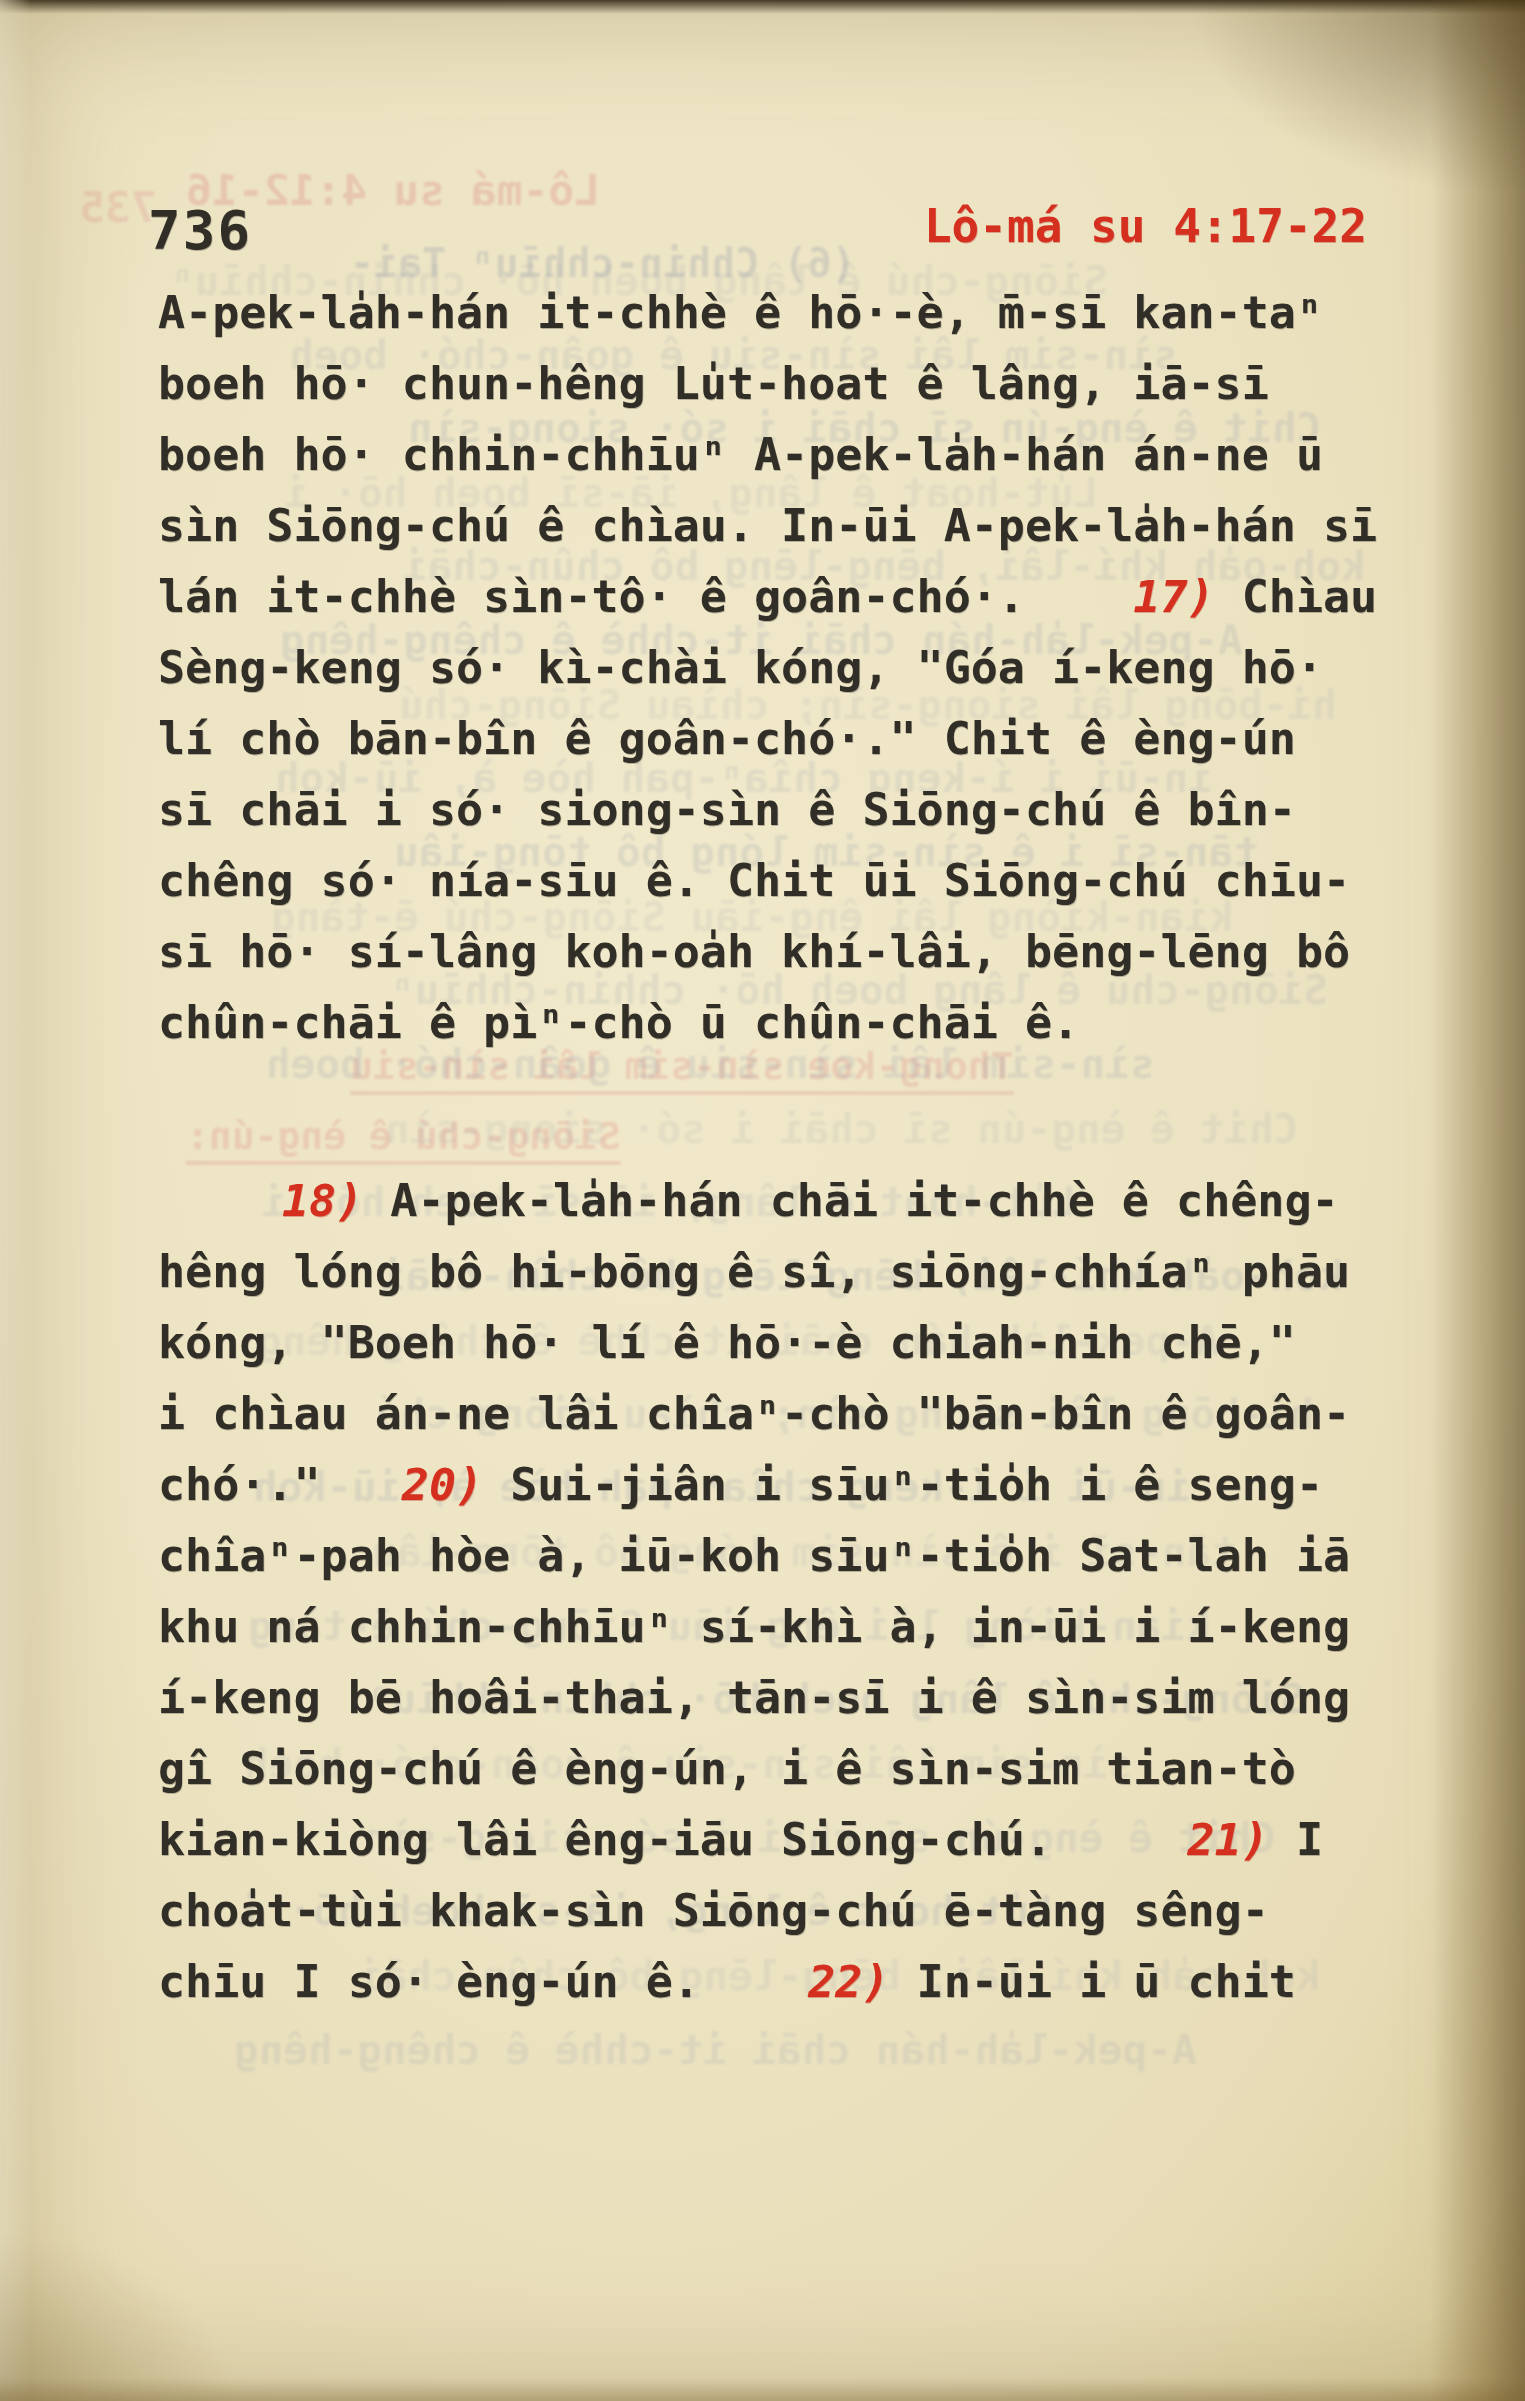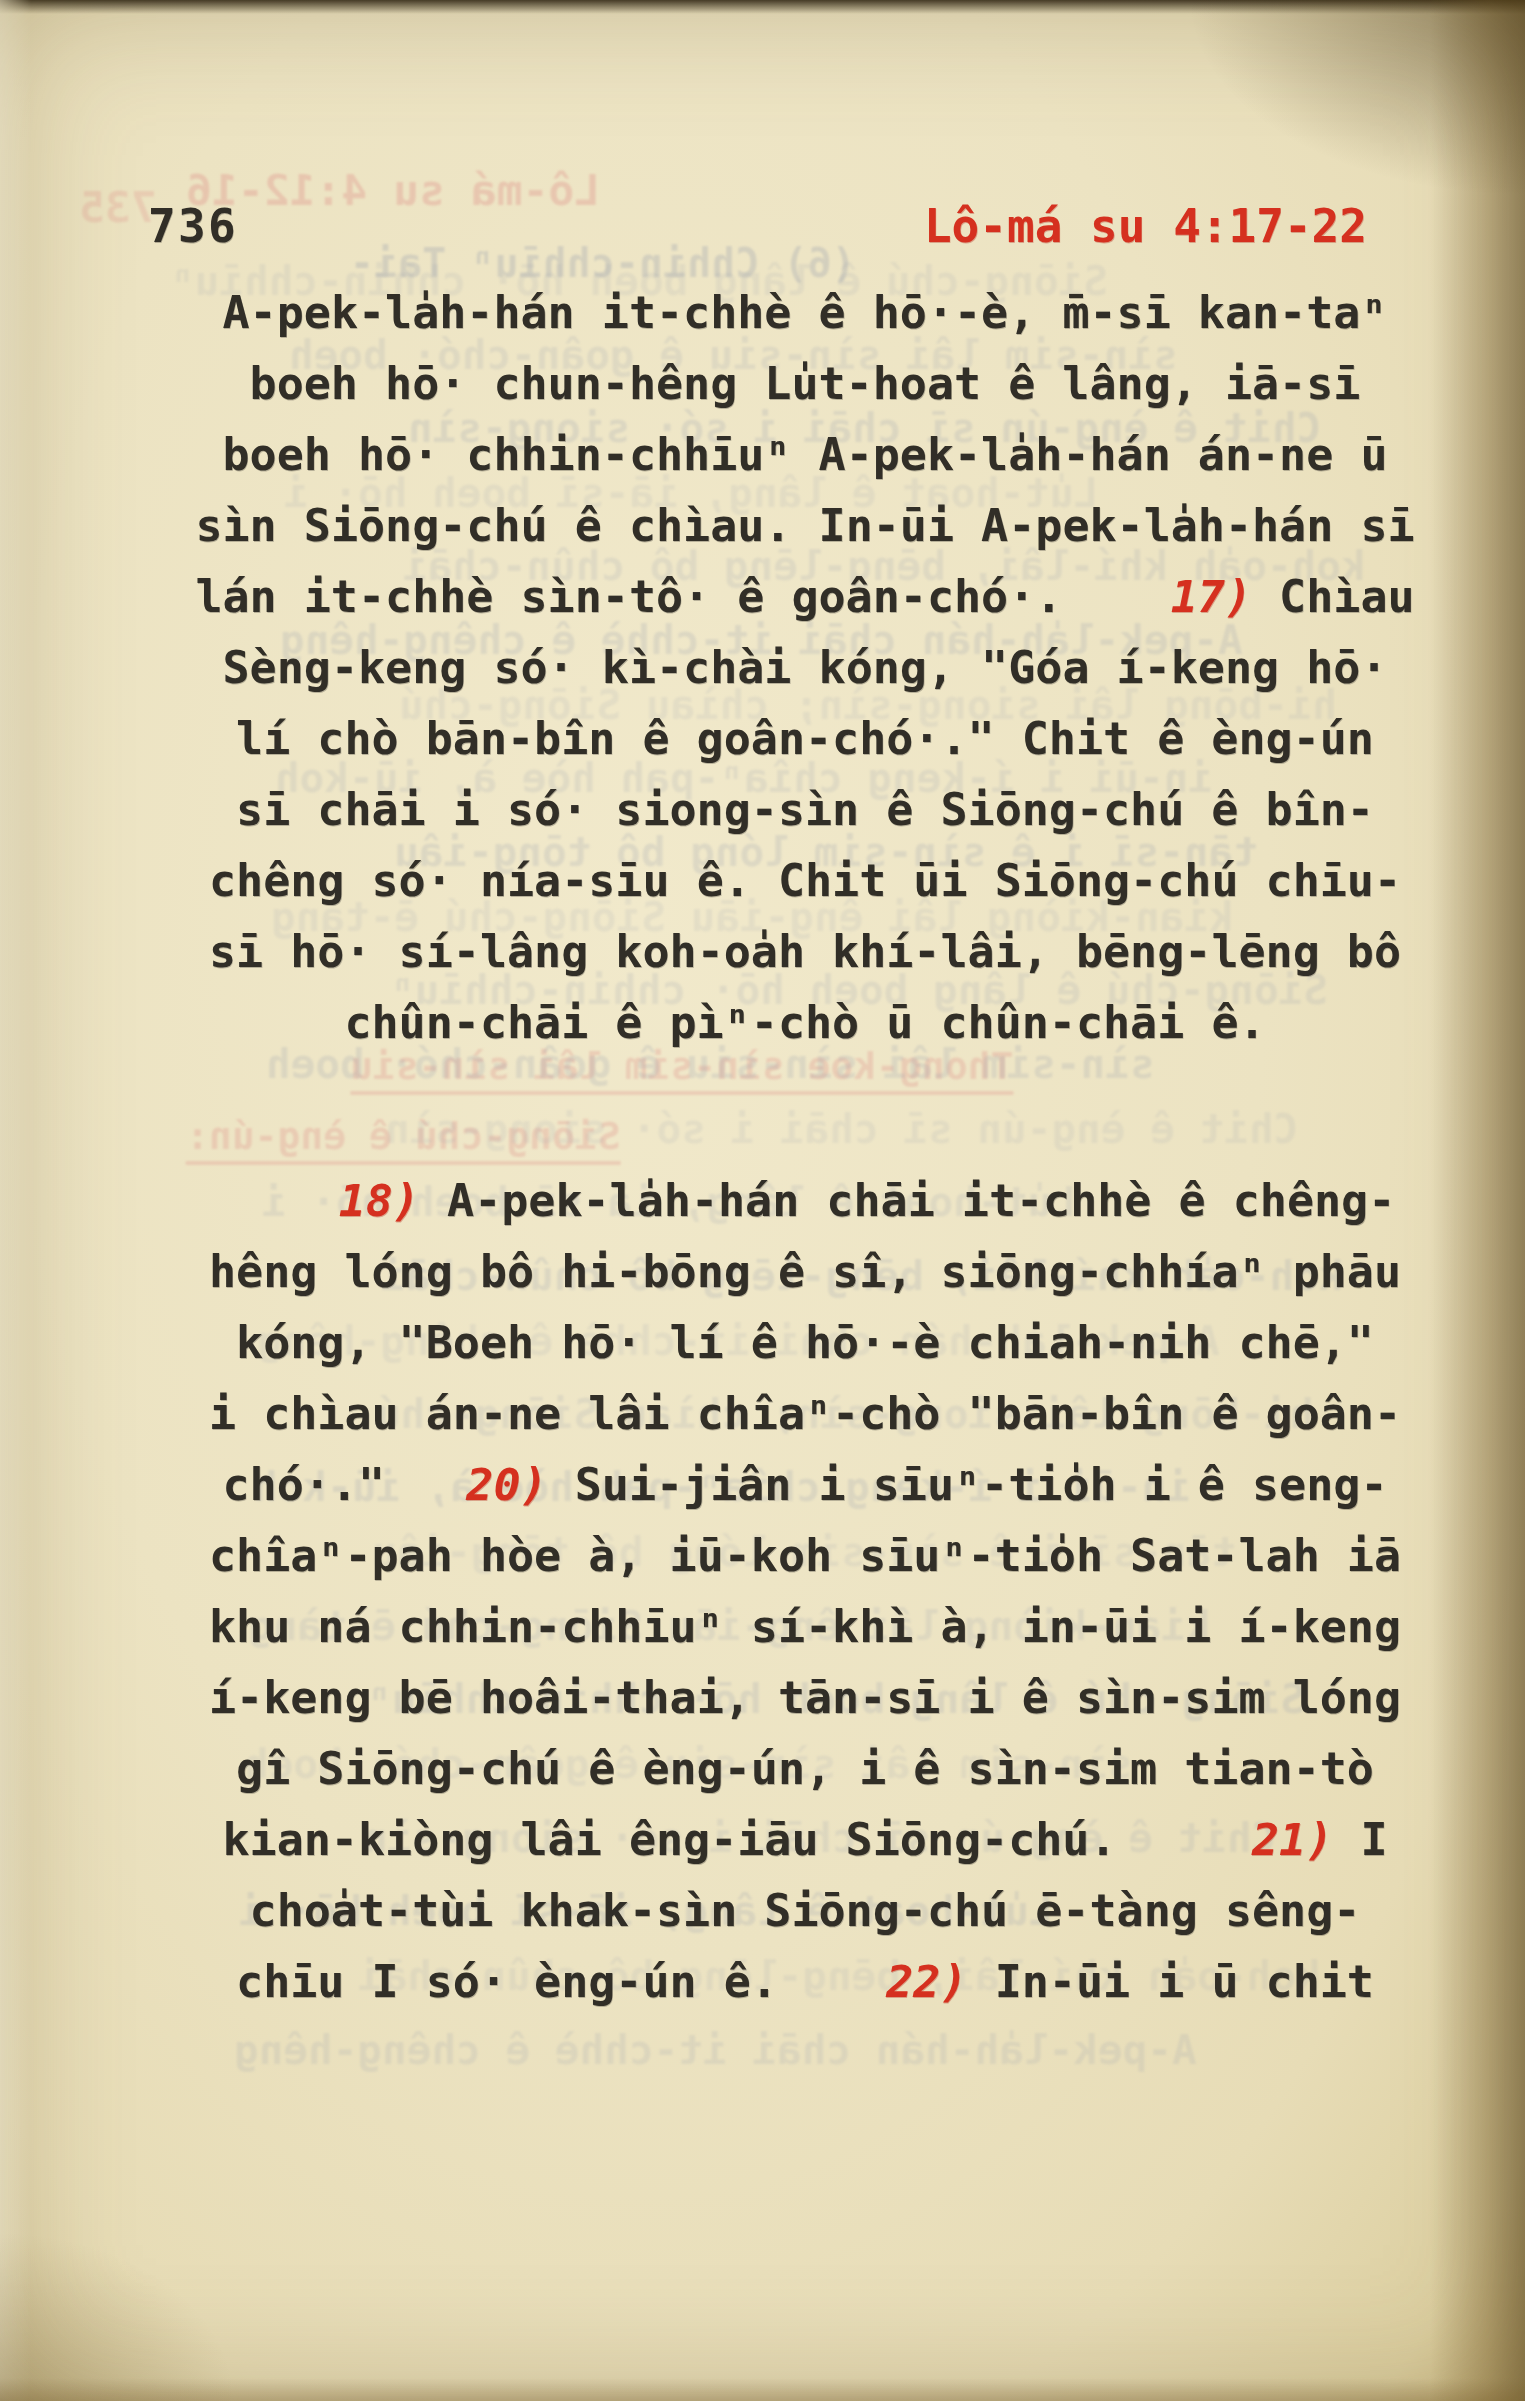--- a/index.html
+++ b/index.html
@@ -8,30 +8,30 @@
     width:1526px;height:2401px;
     overflow:hidden;
     background:
       radial-gradient(ellipse at 42% 38%, #f1e9cb 0%, #ece3c2 50%, #e7dcb6 76%, #ddd0a2 92%, #cfbd86 100%);
     font-family:"DejaVu Sans Mono","Liberation Mono",monospace;
   }
   
   .header-row{position:absolute;top:199px;left:0;width:100%;height:57px;z-index:30;}
   .pagenum{
     position:absolute;left:148px;top:0;
-    font-size:46px;font-weight:bold;color:var(--ink,#312e27);
+    font-size:54px;font-weight:bold;color:var(--ink,#312e27);
     letter-spacing:2.3px;text-shadow:0.6px 0.6px 0 rgba(43,40,35,.3);
   }
   .chapter{
     position:absolute;right:159px;top:0;
     font-size:46px;font-weight:bold;color:var(--red,#d5301f);
     white-space:pre;text-shadow:0.6px 0.6px 0 rgba(180,40,25,.35);
   }
   .scripture{
-    position:absolute;left:158px;top:277px;width:1294px;z-index:30;text-align:center;
+    position:absolute;left:158px;top:277px;width:1294px;z-index:30;
   }
   .line{
     white-space:pre;
     font-size:45px;line-height:71px;font-weight:bold;
     color:var(--ink,#312e27);
     text-shadow:0.6px 0.6px 0 rgba(43,40,35,.28);
   }
   .paragraph + .paragraph{margin-top:107px;}
   .paragraph:nth-child(2) .line:first-child{padding-left:124px;}
   .run.red{color:var(--red,#d5301f);text-shadow:0.6px 0.6px 0 rgba(180,40,25,.35);font-style:italic;}

